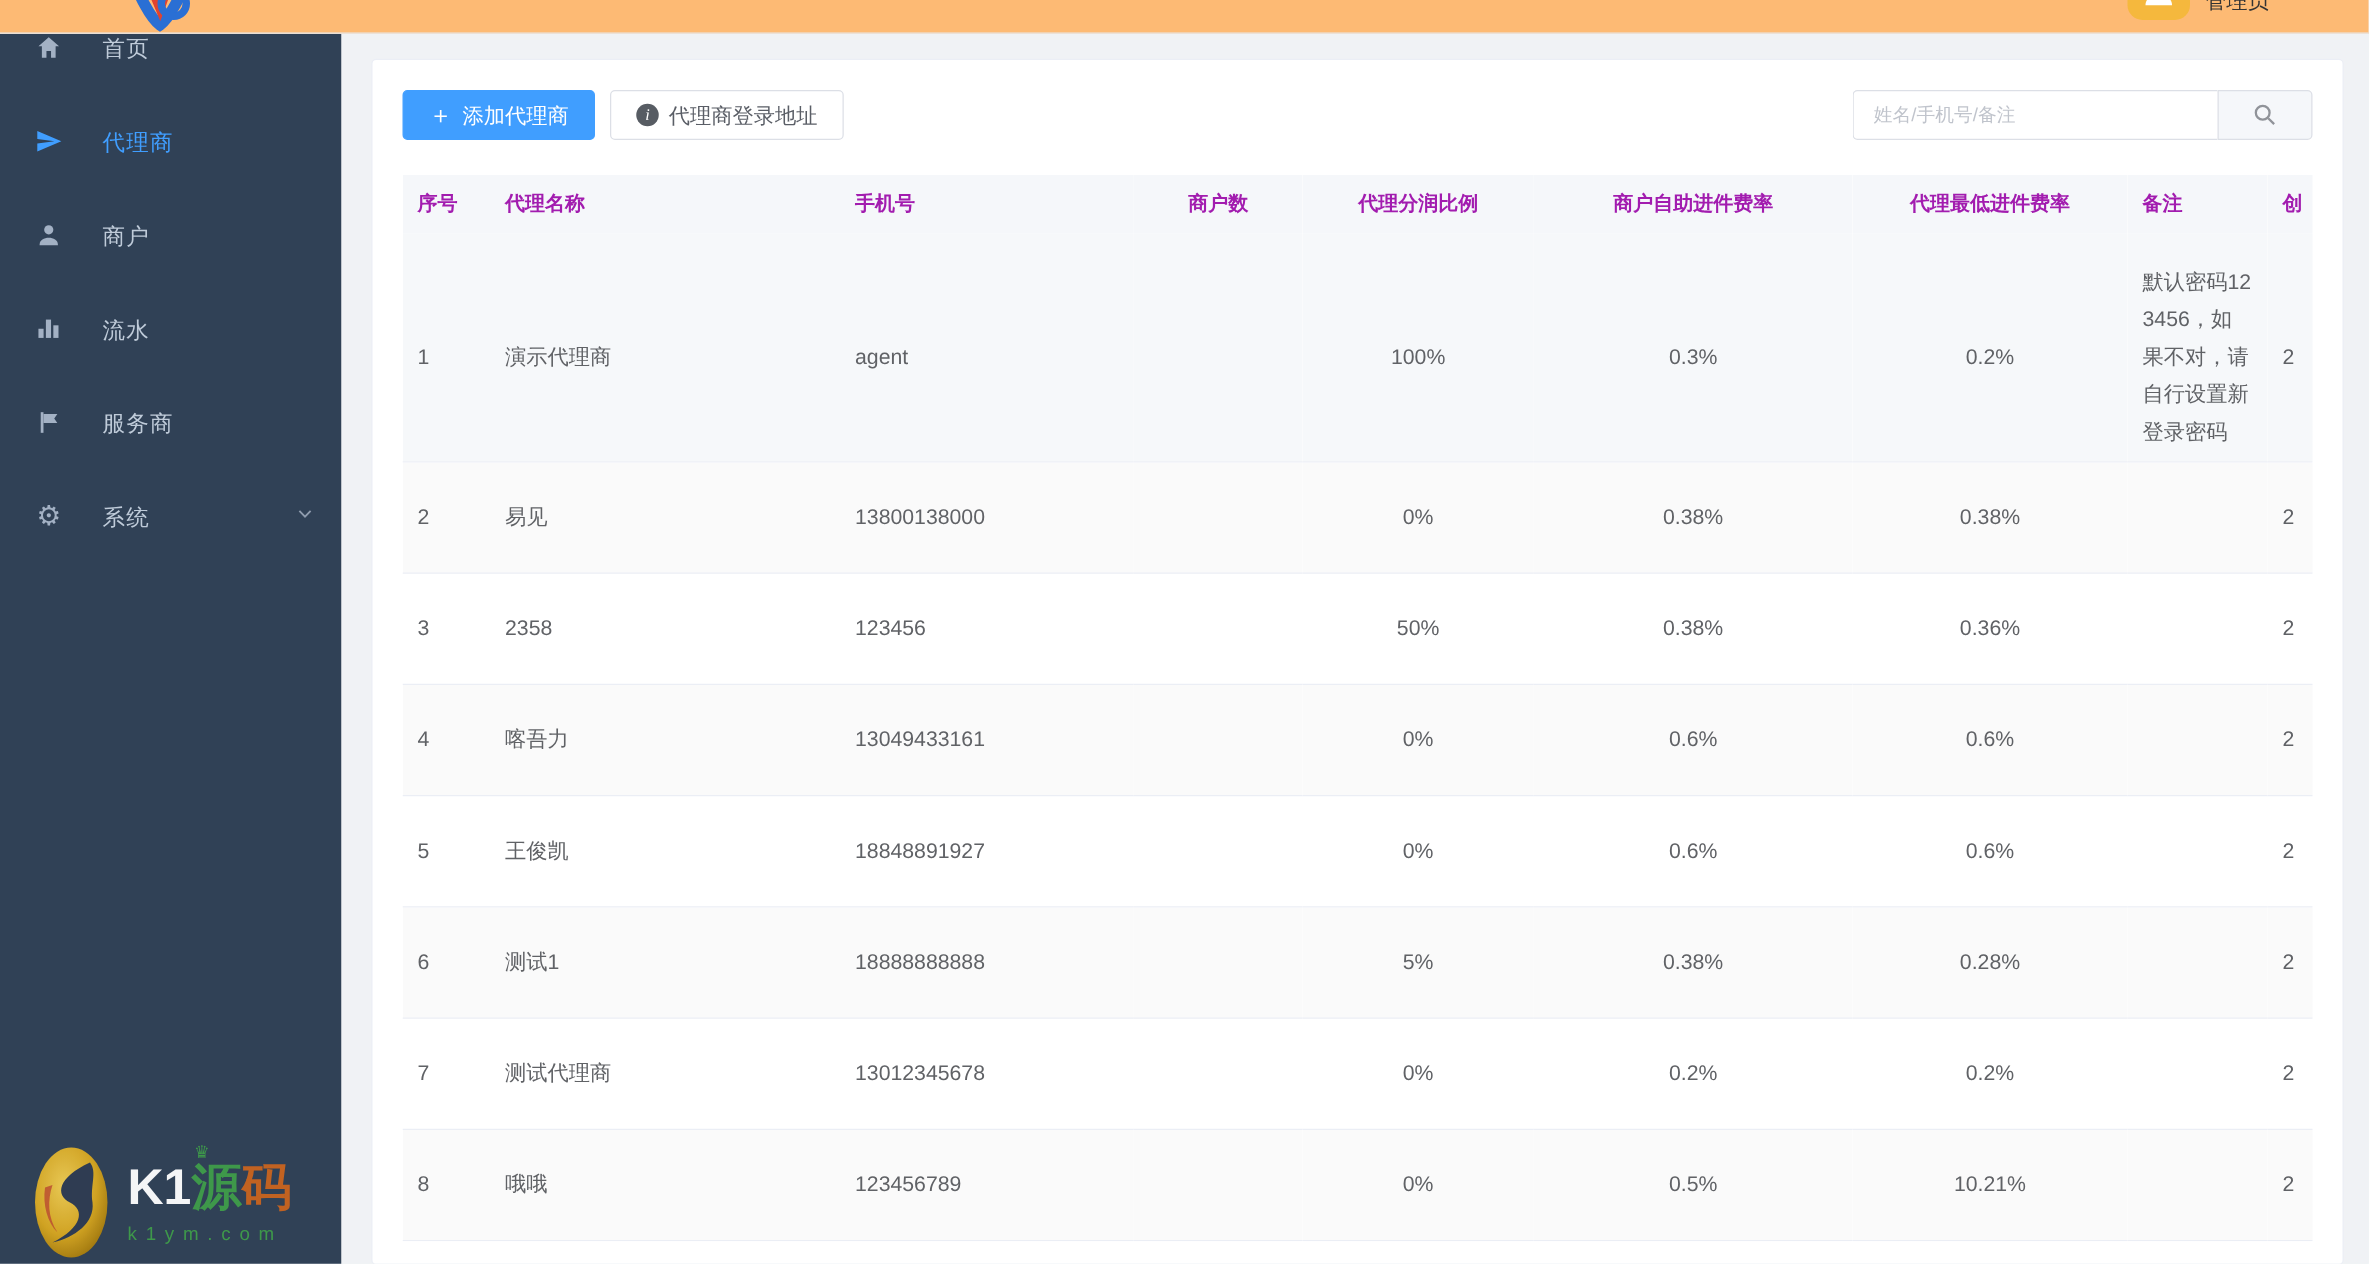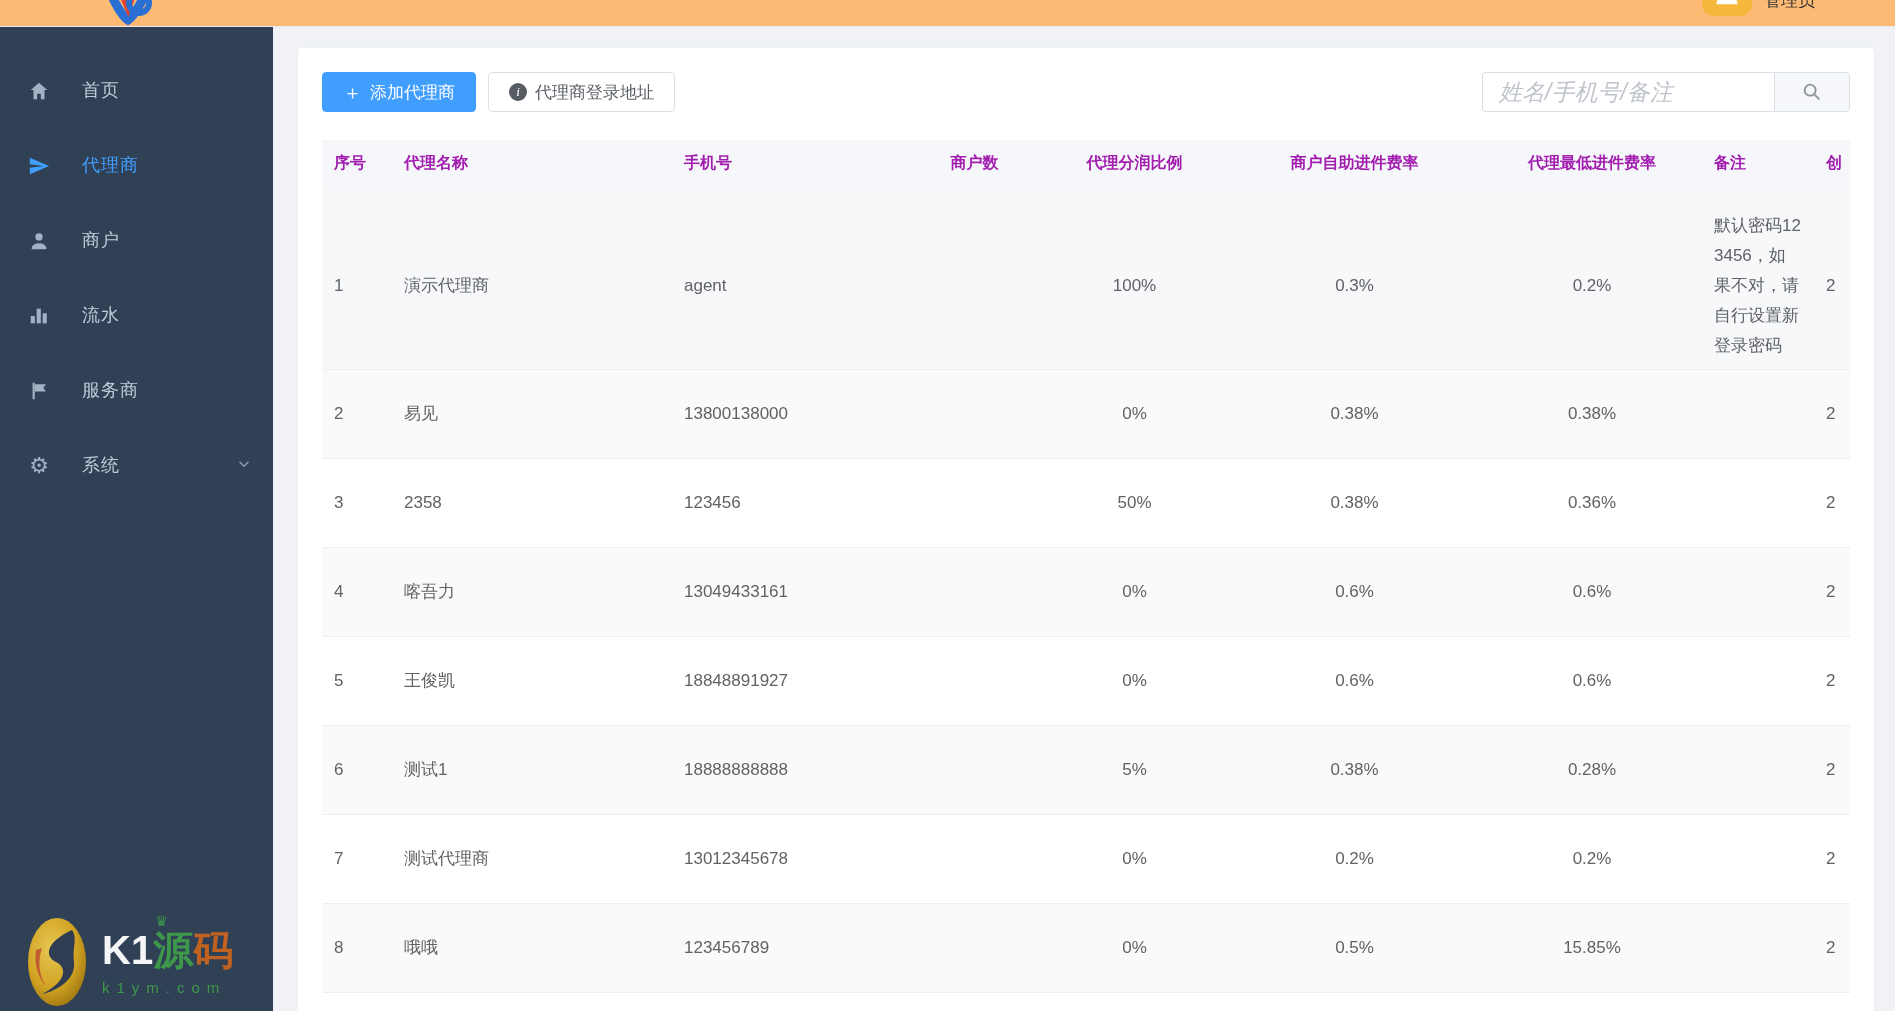--- a/index.html
+++ b/index.html
@@ -6,21 +6,21 @@
     font-family:"Liberation Sans","DejaVu Sans",sans-serif;background:#f0f2f5;}
   
   .topbar{position:relative;height:26px;background:#fdba74;border-bottom:1px solid #e7e9ed;overflow:hidden;z-index:5;}
   .logo-wrap{position:absolute;left:92px;top:-46px;width:72px;height:72px;}
   .user-wrap{position:absolute;right:80px;top:-30px;display:flex;align-items:center;gap:12px;}
   .avatar{width:50px;height:46px;border-radius:12px;background:#f5b83d;display:flex;align-items:center;justify-content:center;}
   .user-label{font-size:17px;color:#333;padding-top:14px;}
   
   .shell{display:flex;height:985px;}
   .sidebar{width:273px;background:#304156;flex:none;position:relative;}
-  .side-item{height:75px;display:flex;align-items:flex-end;padding:0 20px 0 28px;color:#bfcbd9;cursor:pointer;position:relative;}
+  .side-item{height:75px;display:flex;align-items:flex-start;padding:0 20px 0 28px;color:#bfcbd9;cursor:pointer;position:relative;}
   .side-item .sicon{width:22px;height:22px;margin-right:32px;display:flex;align-items:center;justify-content:center;color:#a3b1c4;}
   .side-item .slabel{font-size:18px;letter-spacing:1px;}
   .side-item.active,.side-item.active .sicon{color:#409EFF;}
   .side-item .chev{margin-left:auto;color:#8f9cae;}
   
   .watermark{position:absolute;left:26px;bottom:4px;display:flex;align-items:center;gap:14px;opacity:.95;}
   .wm-text .wm-title{font-size:40px;font-weight:bold;line-height:1.05;position:relative;}
   .wm-k1{color:#ffffff;}
   .wm-yuan{color:#3f9d4a;position:relative;}
   .wm-crown{position:absolute;top:-14px;left:2px;font-size:14px;color:#3f9d4a;}
@@ -31,21 +31,21 @@
   .card{background:#fff;border:1px solid #ebeef5;border-radius:4px;padding:24px;height:100%;box-sizing:border-box;overflow:hidden;}
   .toolbar{display:flex;align-items:center;margin-bottom:28px;}
   .btn{height:40px;border-radius:4px;font-size:17px;display:inline-flex;align-items:center;gap:8px;padding:0 20px;cursor:pointer;border:1px solid transparent;box-sizing:border-box;}
   .btn-primary{background:#409EFF;color:#fff;border-color:#409EFF;}
   .btn-plain{background:#fff;color:#5a5e66;border-color:#dcdfe6;margin-left:12px;}
   .plus{font-size:19px;line-height:1;}
   .info-dot{width:18px;height:18px;border-radius:50%;background:#575c63;color:#fff;font-size:13px;font-style:italic;
     display:inline-flex;align-items:center;justify-content:center;font-family:"Liberation Serif","DejaVu Serif",serif;}
   .search-box{margin-left:auto;display:flex;}
   .search-input{width:292px;height:40px;border:1px solid #dcdfe6;border-right:none;border-radius:4px 0 0 4px;padding:0 16px;
-    font-size:23px;color:#606266;outline:none;box-sizing:border-box;font-style:italic;}
+    font-size:15px;color:#606266;outline:none;box-sizing:border-box;}
   .search-input::placeholder{color:#c0c4cc;}
   .search-btn{width:76px;height:40px;border:1px solid #dcdfe6;border-radius:0 4px 4px 0;background:#f5f7fa;cursor:pointer;
     display:flex;align-items:center;justify-content:center;box-sizing:border-box;}
   
   .table-clip{overflow:hidden;width:100%;}
   table{border-collapse:collapse;table-layout:fixed;width:1650px;}
   thead th{background:#f5f7fa;color:#a21caf;font-size:16px;font-weight:600;text-align:left;padding:13px 12px;white-space:nowrap;overflow:hidden;}
   tbody td{font-size:17px;color:#606266;padding:31px 12px;border-bottom:1px solid #ebeef5;vertical-align:middle;word-break:break-all;line-height:26px;overflow:hidden;}
   .col-c{text-align:center;}
   tbody tr:nth-of-type(even){background:#fafafa;}
@@ -287,21 +287,21 @@
                 <td>2</td>
               </tr>
 
               <tr>
                 <td>8</td>
                 <td>哦哦</td>
                 <td>123456789</td>
                 <td class="col-c"></td>
                 <td class="col-c">0%</td>
                 <td class="col-c">0.5%</td>
-                <td class="col-c">15.85%</td>
+                <td class="col-c">10.21%</td>
                 <td></td>
                 <td>2</td>
               </tr>
             </tbody>
         </table>
       </div>
     </div>
   </div>
 </div>
 

